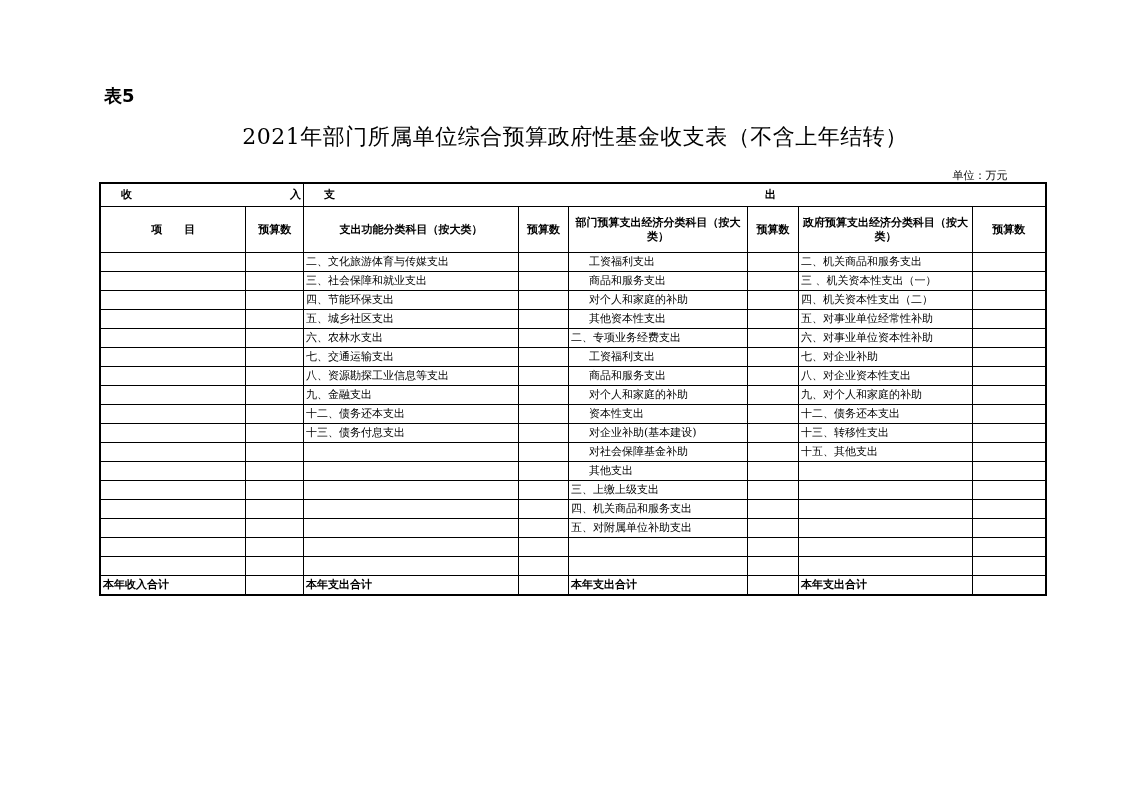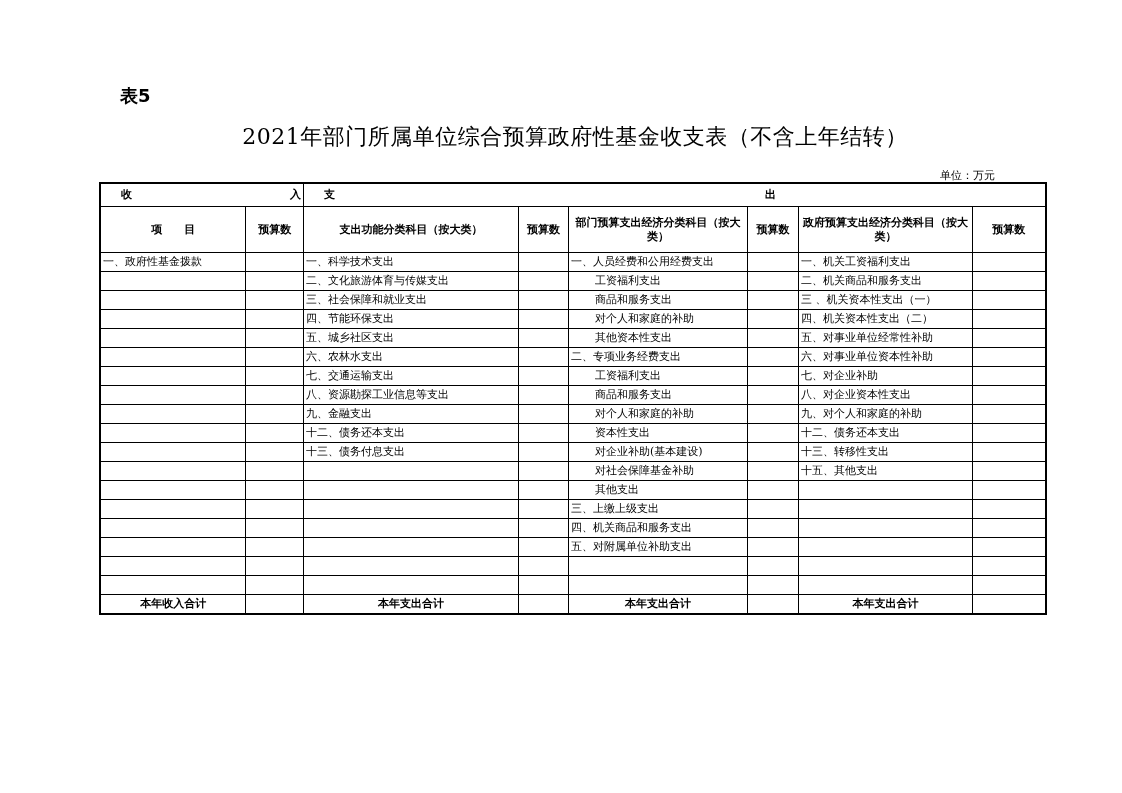--- a/index.html
+++ b/index.html
@@ -1,32 +1,32 @@
 <!DOCTYPE html>
 <html><head>
 <meta charset="utf-8">
 <style>
   html, body { margin: 0; padding: 0; background: #ffffff; }
   body { width: 1122px; height: 793px; position: relative; overflow: hidden;
          font-family: "DejaVu Serif", "Liberation Serif", serif; color: #000; }
-  .table-no { position: absolute; left: 120px; top: 84px; font-family: "DejaVu Sans", "Liberation Sans", sans-serif;
+  .table-no { position: absolute; left: 104px; top: 84px; font-family: "DejaVu Sans", "Liberation Sans", sans-serif;
               font-weight: bold; font-size: 18px; }
   .title { position: absolute; left: 0; width: 1122px; top: 122px; text-align: center; font-size: 22px;
            font-family: "DejaVu Serif", "Liberation Serif", serif; letter-spacing: 0.5px; margin-left: 14px; }
-  .unit { position: absolute; left: 940px; top: 168px; width: 80px; text-align: left; font-size: 11px; }
+  .unit { position: absolute; left: 940px; top: 168px; width: 80px; text-align: center; font-size: 11px; }
   table { position: absolute; left: 99px; top: 182px; border-collapse: collapse; table-layout: fixed; }
   td { border: 1.5px solid #000; padding: 0 2px; font-size: 11px; height: 18px; line-height: 18px;
        white-space: nowrap; overflow: hidden; }
   .outer-left { border-left-width: 2px; }
   .outer-right { border-right-width: 2px; }
   .top-row td { border-top-width: 2px; height: 22px; font-family: "DejaVu Sans", "Liberation Sans", sans-serif; font-weight: bold; font-size: 11px; }
   .hdr td { height: 45px; line-height: 14px; text-align: center; font-family: "DejaVu Sans", "Liberation Sans", sans-serif;
             font-weight: bold; font-size: 11px; white-space: normal; }
-  .foot td { border-bottom-width: 2px; text-align: center; font-family: "DejaVu Sans", "Liberation Sans", sans-serif; font-weight: bold; }
-  .indent { padding-left: 26px; }
+  .foot td { border-bottom-width: 2px; text-align: left; font-family: "DejaVu Sans", "Liberation Sans", sans-serif; font-weight: bold; }
+  .indent { padding-left: 20px; }
   .spread2 { display: flex; justify-content: space-between; padding: 0 0 0 18px; width: 180px; }
 </style>
 </head>
 <body>
 
 <div class="table-no">表5</div>
 <div class="title">2021年部门所属单位综合预算政府性基金收支表（不含上年结转）</div>
 <div class="unit">单位：万元</div>
 
 <table>
@@ -58,30 +58,20 @@
     <tr class="hdr">
       <td class="outer-left">项　　目</td>
       <td>预算数</td>
       <td>支出功能分类科目（按大类）</td>
       <td>预算数</td>
       <td>部门预算支出经济分类科目（按大类）</td>
       <td>预算数</td>
       <td>政府预算支出经济分类科目（按大类）</td>
       <td class="outer-right">预算数</td>
     </tr>
-  <tr>
-        <td class="outer-left">一、政府性基金拨款</td>
-        <td></td>
-        <td>一、科学技术支出</td>
-        <td></td>
-        <td>一、人员经费和公用经费支出</td>
-        <td></td>
-        <td>一、机关工资福利支出</td>
-        <td class="outer-right"></td>
-      </tr>
       <tr>
         <td class="outer-left"></td>
         <td></td>
         <td>二、文化旅游体育与传媒支出</td>
         <td></td>
         <td class="indent">工资福利支出</td>
         <td></td>
         <td>二、机关商品和服务支出</td>
         <td class="outer-right"></td>
       </tr>

